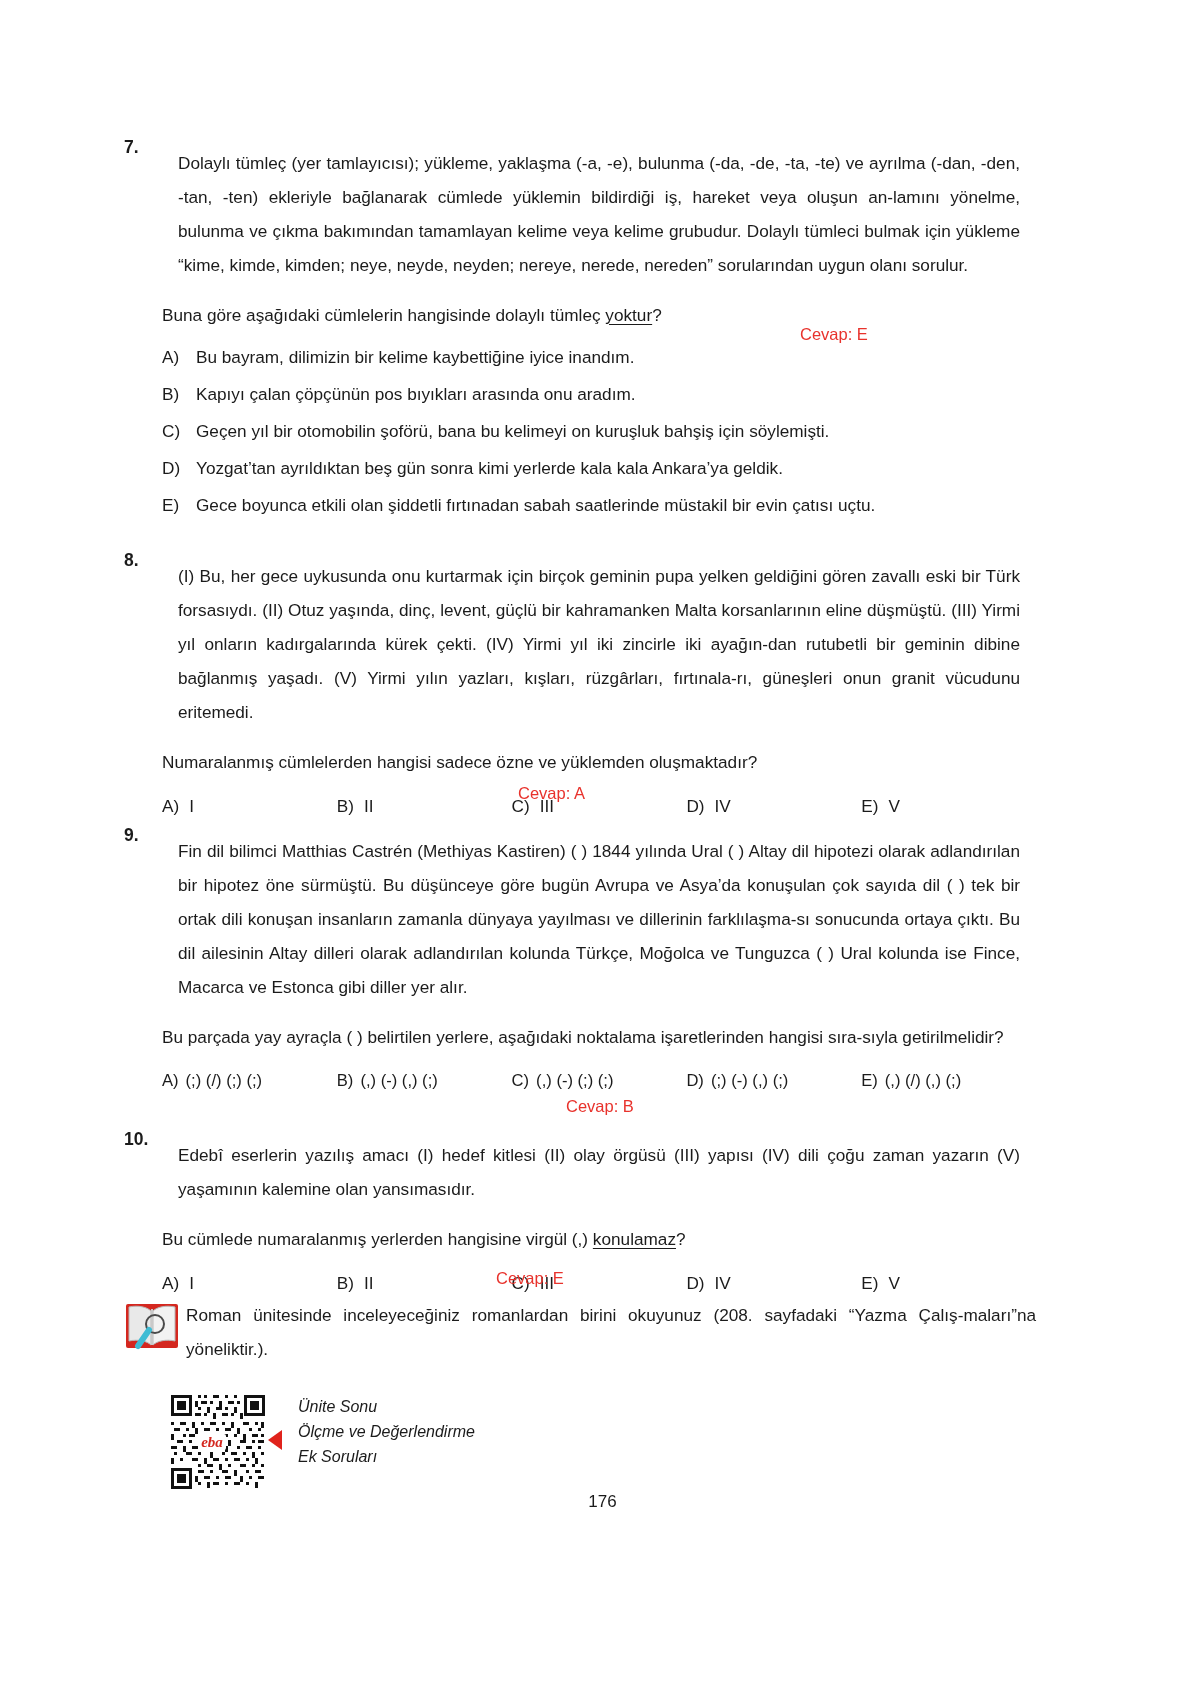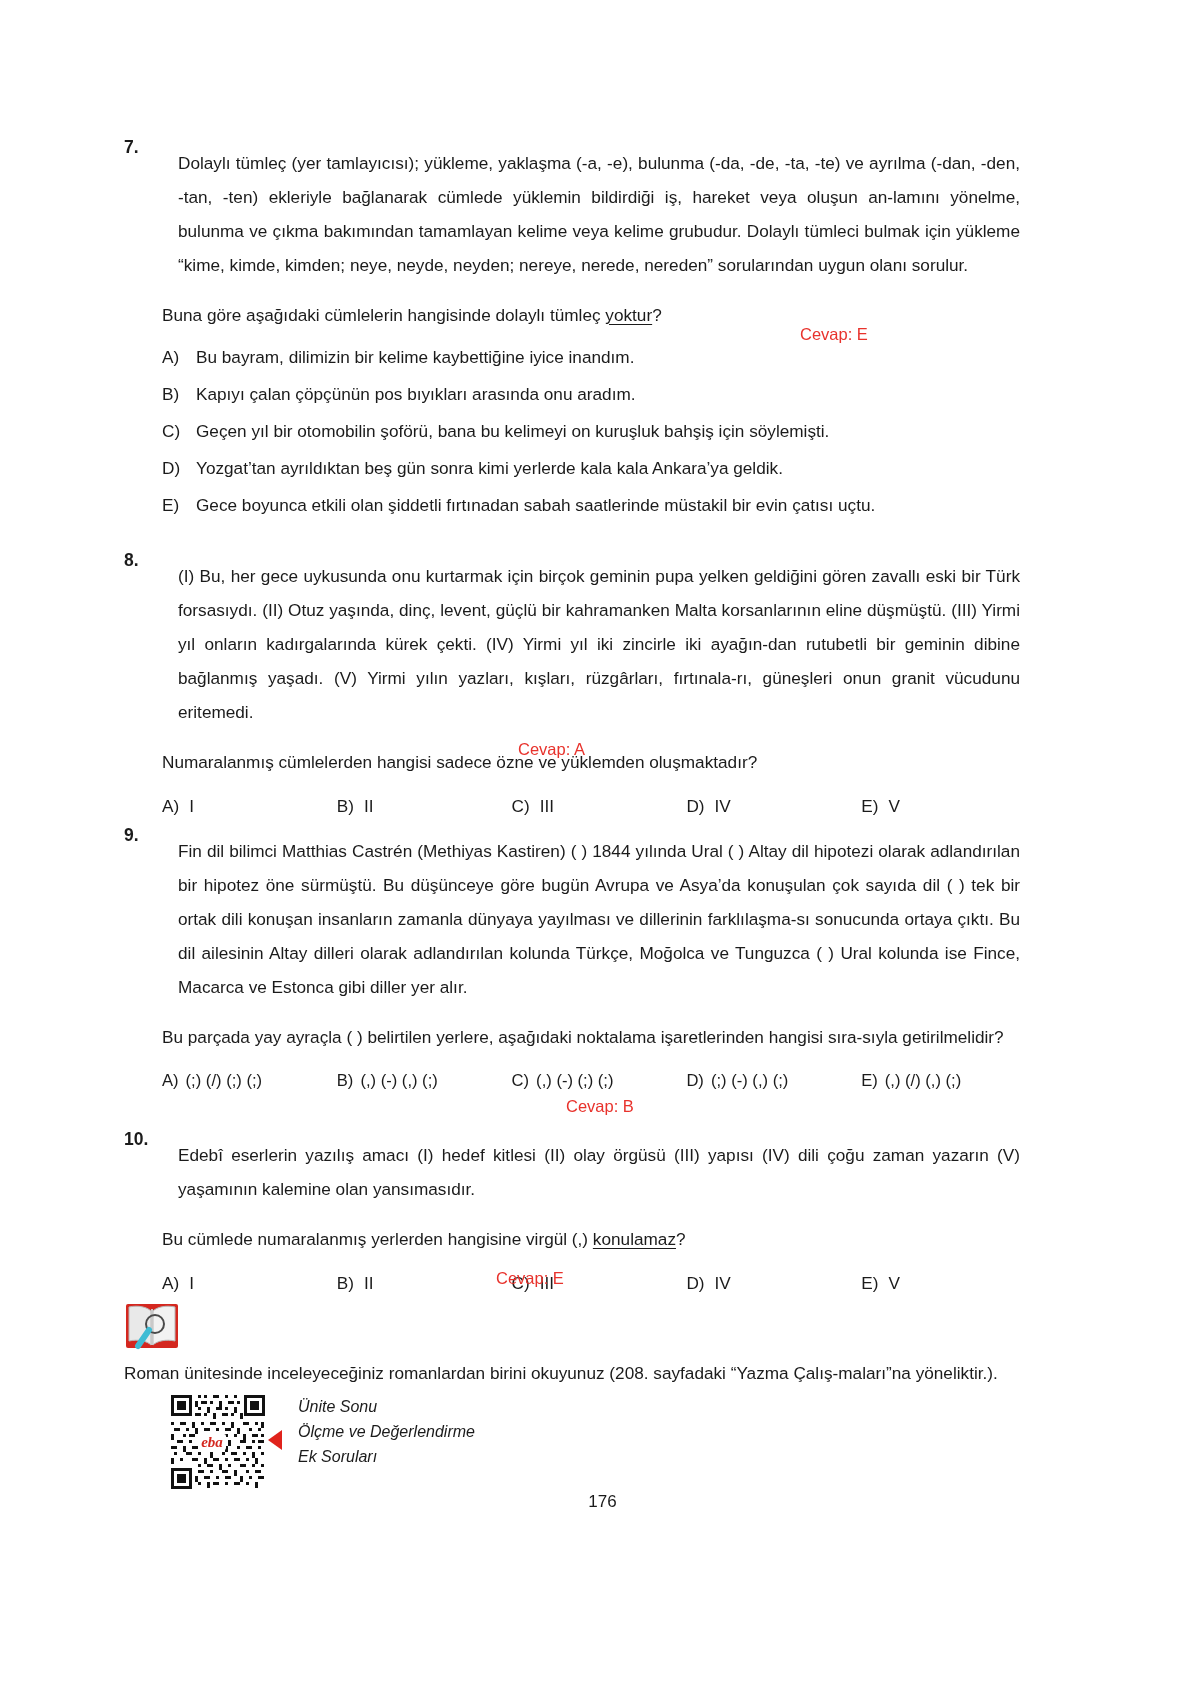--- a/index.html
+++ b/index.html
@@ -235,21 +235,21 @@
             <span>IV</span>
           </div>
           <div class="cell">
             <span class="let">E)</span>
             <span>V</span>
           </div>
         </div>
       </div>
     </div>
   </div>
-  <div class="cevap" style="left:518px; top:728px;">Cevap: A</div>
+  <div class="cevap" style="left:518px; top:772px;">Cevap: A</div>
 
   <div class="q" style="top:818px;">
     <div class="q-head">
       <div class="q-num">9.</div>
       <div class="q-body">
         <p class="para">Fin dil bilimci Matthias Castrén (Methiyas Kastiren) ( ) 1844 yılında Ural ( ) Altay dil hipotezi olarak adlandırılan bir hipotez öne sürmüştü. Bu düşünceye göre bugün Avrupa ve Asya’da konuşulan çok sayıda dil ( ) tek bir ortak dili konuşan insanların zamanla dünyaya yayılması ve dillerinin farklılaşma-sı sonucunda ortaya çıktı. Bu dil ailesinin Altay dilleri olarak adlandırılan kolunda Türkçe, Moğolca ve Tunguzca ( ) Ural kolunda ise Fince, Macarca ve Estonca gibi diller yer alır.</p>
         <p class="prompt"><span>Bu parçada yay ayraçla ( ) belirtilen yerlere, aşağıdaki noktalama işaretlerinden hangisi sıra-sıyla getirilmelidir?</span></p>
 
         <div class="opts-horiz grid5p">
           <div class="cell">
@@ -305,21 +305,21 @@
           <div class="cell">
             <span class="let">E)</span>
             <span>V</span>
           </div>
         </div>
       </div>
     </div>
   </div>
   <div class="cevap" style="left:496px; top:1257px;">Cevap: E</div>
 
-  <div class="note" style="top:1298px;flex-direction:column;">
+  <div class="note" style="top:1298px;">
     <div class="note-icon">
       <svg width="56" height="52" viewBox="0 0 56 52">
 
         <rect x="2" y="4" width="52" height="44" rx="2" fill="#d4271f"></rect>
 
         <path d="M5 7 C14 5, 23 7, 27 11 L27 45 C23 41, 14 39, 5 41 Z" fill="#e9e9e9" stroke="#b9b9b9" stroke-width="1"></path>
         <path d="M51 7 C42 5, 33 7, 29 11 L29 45 C33 41, 42 39, 51 41 Z" fill="#f2f2f2" stroke="#b9b9b9" stroke-width="1"></path>
 
         <rect x="27" y="9" width="2" height="36" fill="#c9c9c9"></rect>
 

